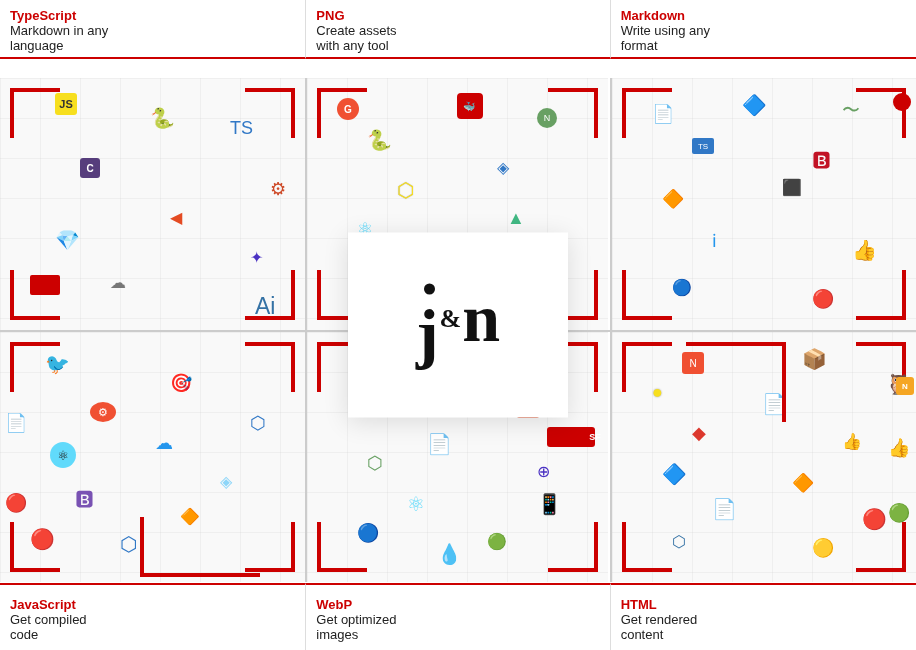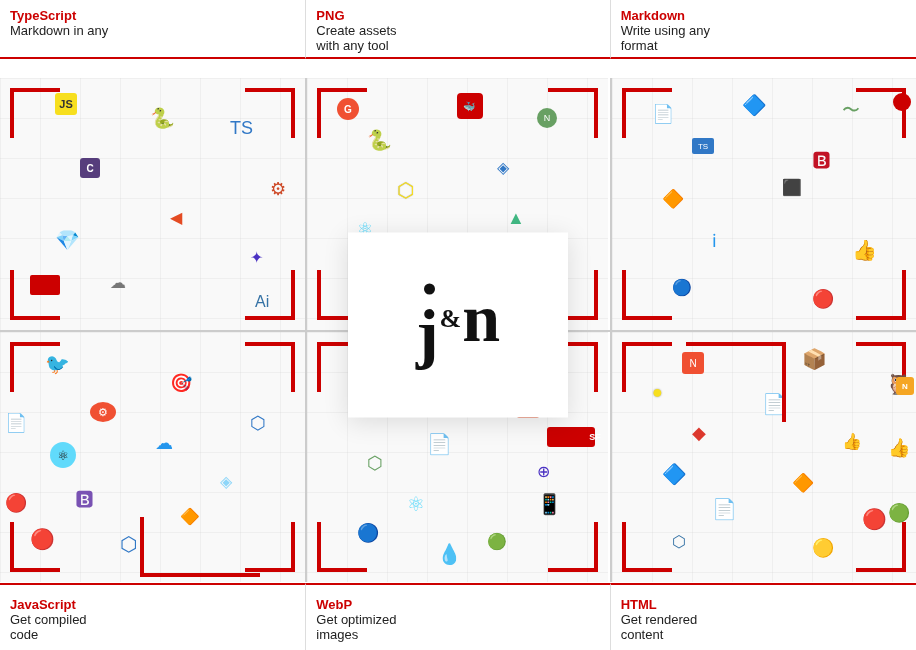--- a/index.html
+++ b/index.html
@@ -104,20 +104,21 @@
   </style>
 </head>
 <body>
 
 <div style="width:916px;height:650px;position:relative;overflow:hidden;background:#fff;">
 
   <div style="display:grid;grid-template-columns:1fr 1fr 1fr;position:absolute;top:0;left:0;right:0;z-index:10;background:#fff;">
     <div class="header-cell">
       <div class="lang-label">TypeScript</div>
       <div class="desc-main">Markdown in any</div>
+      <div class="desc-sub">language</div>
     </div>
     <div class="header-cell" style="border-left:1px solid #ddd;border-right:1px solid #ddd;">
       <div class="lang-label">PNG</div>
       <div class="desc-main">Create assets</div>
       <div class="desc-sub">with any tool</div>
     </div>
     <div class="header-cell">
       <div class="lang-label">Markdown</div>
       <div class="desc-main">Write using any</div>
       <div class="desc-sub">format</div>
@@ -157,21 +158,21 @@
 
     <div style="position:absolute;top:15px;left:55px;width:22px;height:22px;background:#f7df1e;border-radius:3px;display:flex;align-items:center;justify-content:center;font-size:11px;font-weight:bold;color:#333;">JS</div>
     <div style="position:absolute;top:28px;left:150px;font-size:20px;color:#3572a5;">🐍</div>
     <div style="position:absolute;top:40px;left:230px;font-size:18px;color:#3178c6;">TS</div>
     <div style="position:absolute;top:80px;left:80px;width:20px;height:20px;background:#563d7c;border-radius:3px;display:flex;align-items:center;justify-content:center;font-size:10px;font-weight:bold;color:#fff;">C</div>
     <div style="position:absolute;top:100px;left:270px;font-size:18px;color:#ce4a28;">⚙</div>
     <div style="position:absolute;top:130px;left:170px;font-size:16px;color:#e44b23;">◀</div>
     <div style="position:absolute;top:150px;left:55px;font-size:20px;color:#cc0000;">💎</div>
     <div style="position:absolute;top:170px;left:250px;font-size:16px;color:#4b32c3;">✦</div>
     <div style="position:absolute;top:195px;left:110px;font-size:16px;color:#777;">☁</div>
-    <div style="position:absolute;top:215px;left:255px;font-size:16px;color:#3572a5;">Ai</div>
+    <div style="position:absolute;top:215px;left:255px;font-size:23px;color:#3572a5;">Ai</div>
 
     <div style="position:absolute;bottom:35px;left:30px;width:30px;height:20px;background:#cc0000;border-radius:2px;"></div>
   </div>
 
   <div style="position:absolute;top:78px;left:307px;width:301px;height:252px;background:#f9f9f9;overflow:hidden;">
     <div class="bg-grid"></div>
     <div class="bracket-tl"></div>
     <div class="bracket-tr"></div>
     <div class="bracket-bl"></div>
     <div class="bracket-br"></div>

